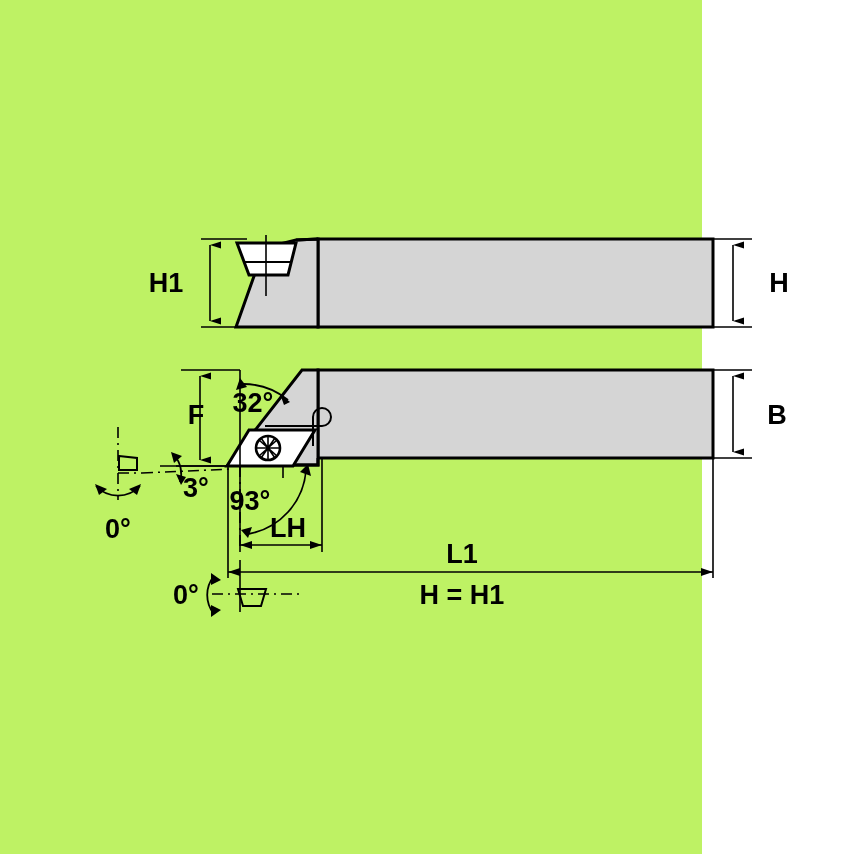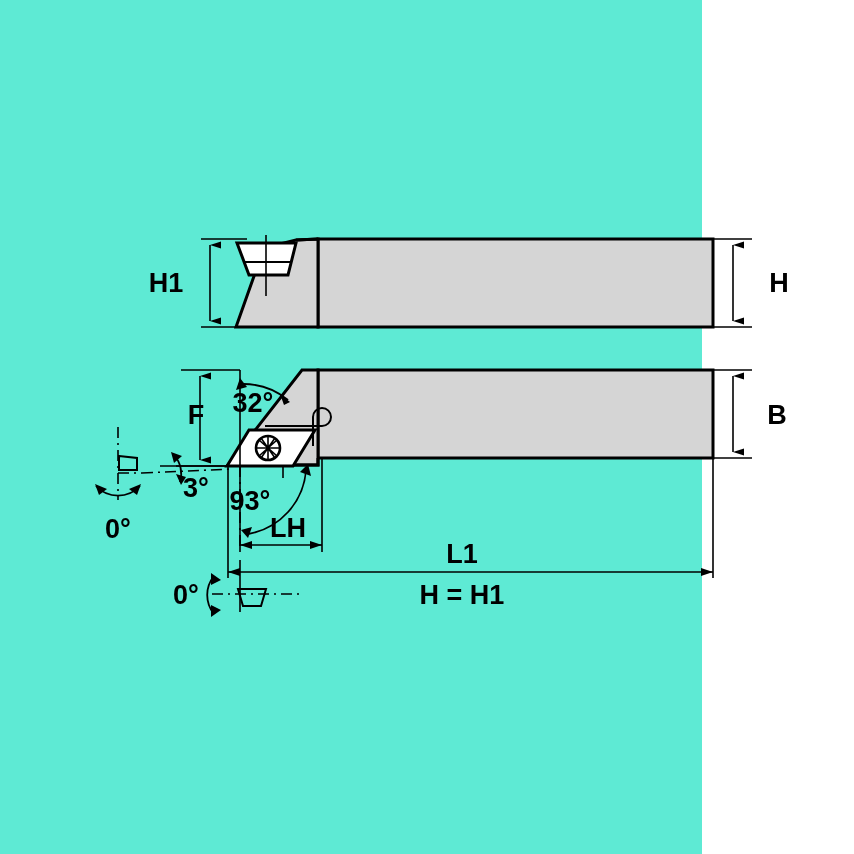--- a/index.html
+++ b/index.html
@@ -10,21 +10,21 @@
   body {
     width: 854px;
     height: 854px;
     font-family: "Liberation Sans", sans-serif;
     overflow: hidden;
   }
   #drawing-root {
     position: relative;
     width: 702px;
     height: 854px;
-    background: #5eead4;
+    background: #bef264;
   }
   svg#tech-drawing {
     display: block;
     width: 854px;
     height: 854px;
   }
   .shank-fill { fill: #d5d5d5; stroke: #000000; stroke-width: 3; }
   .insert-fill { fill: #ffffff; stroke: #000000; stroke-width: 3; }
   .outline { fill: none; stroke: #000000; stroke-width: 3; }
   .outline-thin { fill: none; stroke: #000000; stroke-width: 2; }

